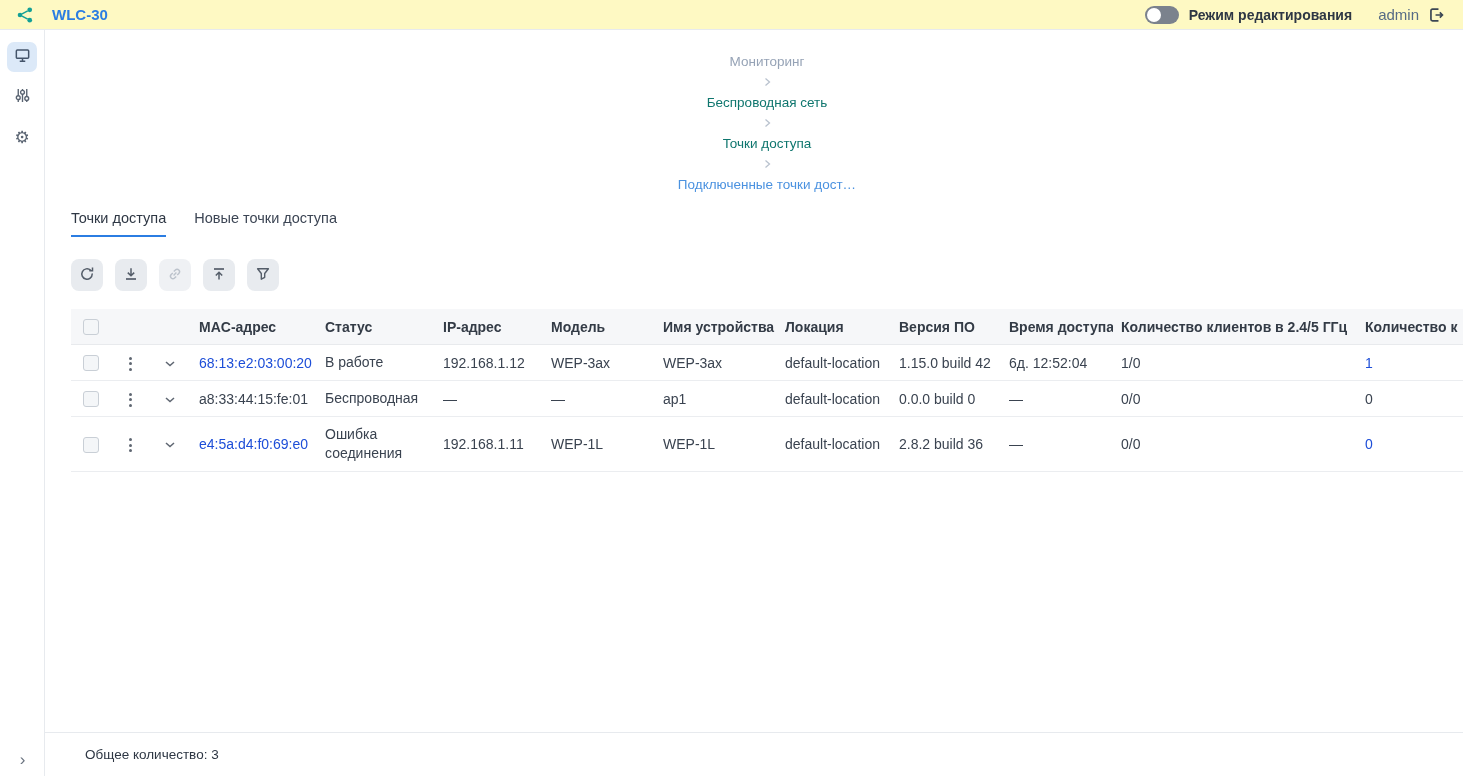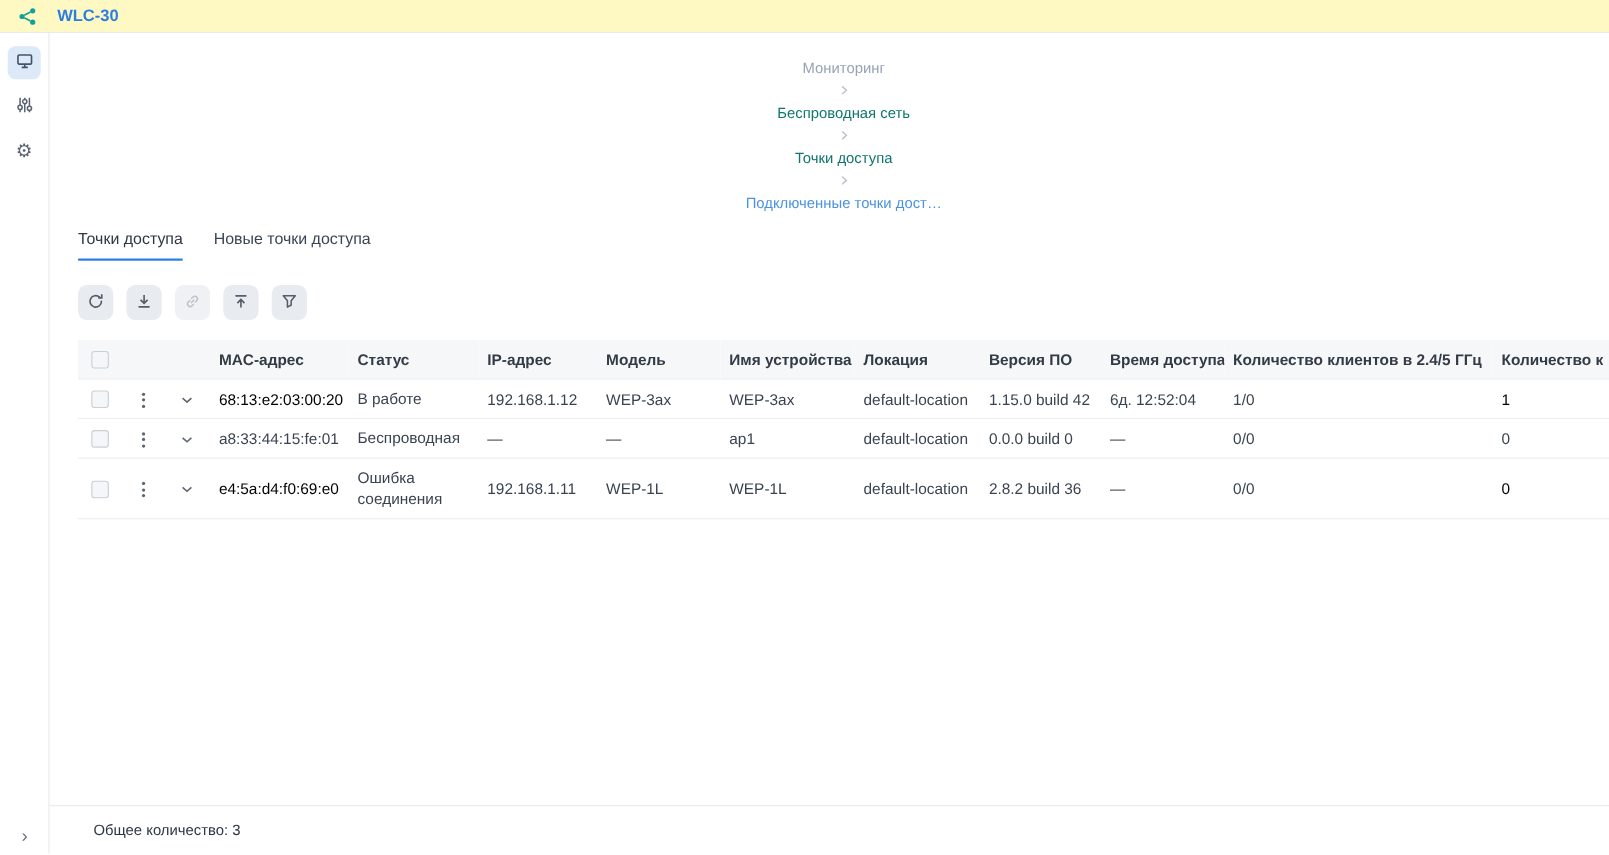--- a/index.html
+++ b/index.html
@@ -55,21 +55,21 @@
   
   .table-area { flex: 1; overflow: hidden; padding-left: 26px; margin-top: 18px; }
   table { border-collapse: collapse; table-layout: fixed; width: 1446px; }
   thead th { background: #f6f7f9; font-weight: bold; font-size: 14px; color: #333b46;
              text-align: left; padding: 9px 8px; white-space: nowrap; overflow: hidden;
              border-bottom: 1px solid #e8eaed; }
   tbody td { padding: 8px 8px; font-size: 14px; color: #3a4350; border-bottom: 1px solid #ebedf0;
              white-space: nowrap; overflow: hidden; vertical-align: middle; height: 35px; }
   td.wrap { white-space: normal; line-height: 1.35; margin-left: 24px; }
   .c-narrow { text-align: center; }
-  a.link { color: #000000; text-decoration: none; cursor: pointer; }
+  a.link { color: #1d4ed8; text-decoration: none; cursor: pointer; }
 
   .checkbox { display: inline-block; width: 16px; height: 16px; border: 1px solid #c9cfd6;
               border-radius: 3px; background: #f4f6f8; cursor: pointer; vertical-align: middle; }
   .kebab-icon { display: inline-flex; flex-direction: column; gap: 2.5px; cursor: pointer;
                 vertical-align: middle; }
   .kebab-icon i { width: 3px; height: 3px; border-radius: 50%; background: #5f6772; display: block; }
   .chev { display: inline-flex; cursor: pointer; vertical-align: middle; }
 
   
   .footer { height: 44px; border-top: 1px solid #e7eaee; display: flex; align-items: center;
@@ -81,20 +81,33 @@
 <div class="topbar">
   <span class="logo">
     <svg width="18" height="18" viewBox="0 0 16 16">
       <circle cx="3.6" cy="8" r="2.1" fill="#14a096"></circle>
       <circle cx="12.2" cy="3.4" r="2.1" fill="#14a096"></circle>
       <circle cx="12.2" cy="12.6" r="2.1" fill="#14a096"></circle>
       <path d="M5.4 7L10.4 4.3M5.4 9l5 2.7" stroke="#14a096" stroke-width="1.3" fill="none"></path>
     </svg>
   </span>
   <span class="app-title">WLC-30</span>
+  <div class="topbar-right">
+    <span class="toggle">
+        <span class="knob"></span>
+      </span>
+    <span class="toggle-label">Режим редактирования</span>
+    <span class="user">admin</span>
+    <span class="logout">
+      <svg width="18" height="18" viewBox="0 0 16 16">
+        <path d="M10.2 13.2H4.9c-.8 0-1.4-.6-1.4-1.4V4.2c0-.8.6-1.4 1.4-1.4h5.3" fill="none" stroke="currentColor" stroke-width="1.5"></path>
+        <path d="M7.6 8h6M11.4 5.7 13.7 8l-2.3 2.3" fill="none" stroke="currentColor" stroke-width="1.5"></path>
+      </svg>
+    </span>
+  </div>
 </div>
 
 <div class="main-wrap">
 
   <aside class="sidebar">
     <div class="side-item active">
       <span>
         <svg width="17" height="17" viewBox="0 0 16 16">
           <rect x="2.2" y="2.8" width="11.6" height="7.8" rx="1" fill="none" stroke="currentColor" stroke-width="1.4"></rect>
           <path d="M8 10.6v2.6M5.4 13.4h5.2" fill="none" stroke="currentColor" stroke-width="1.4"></path>

